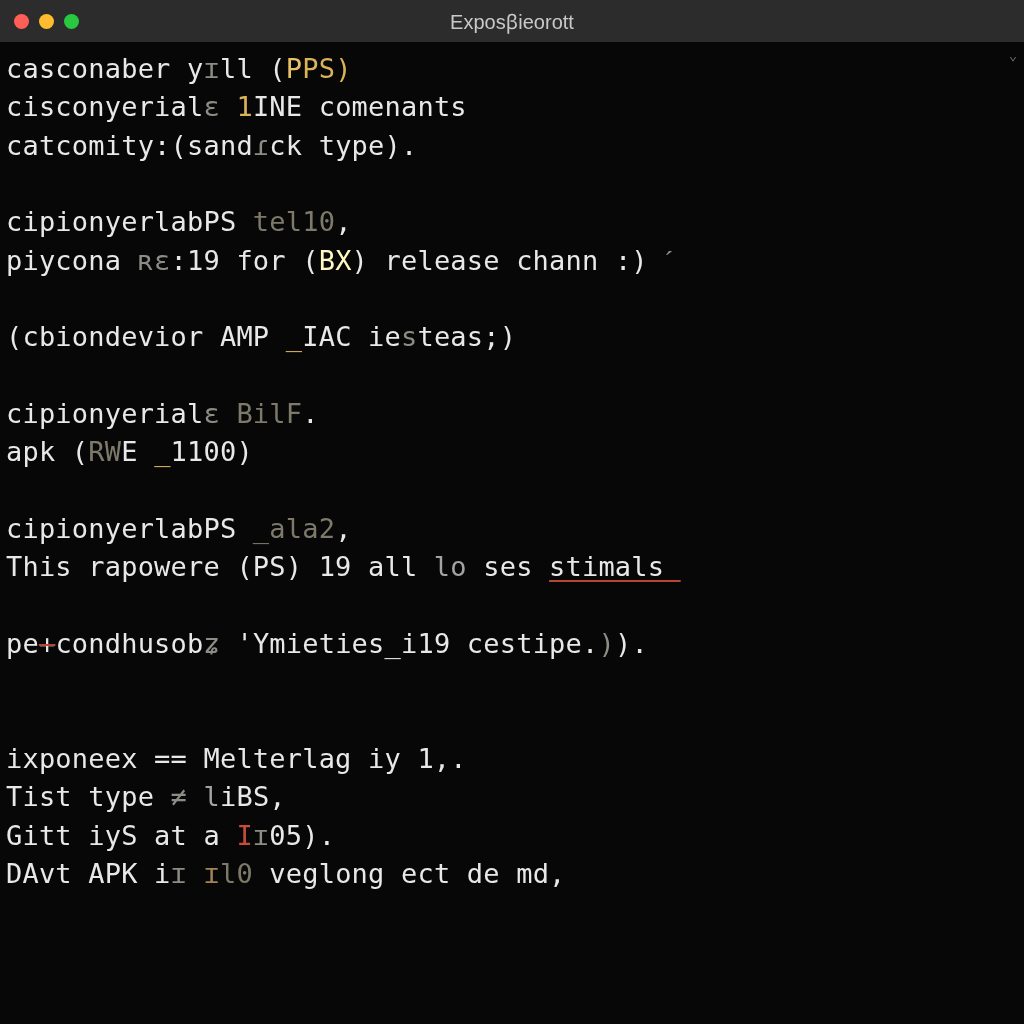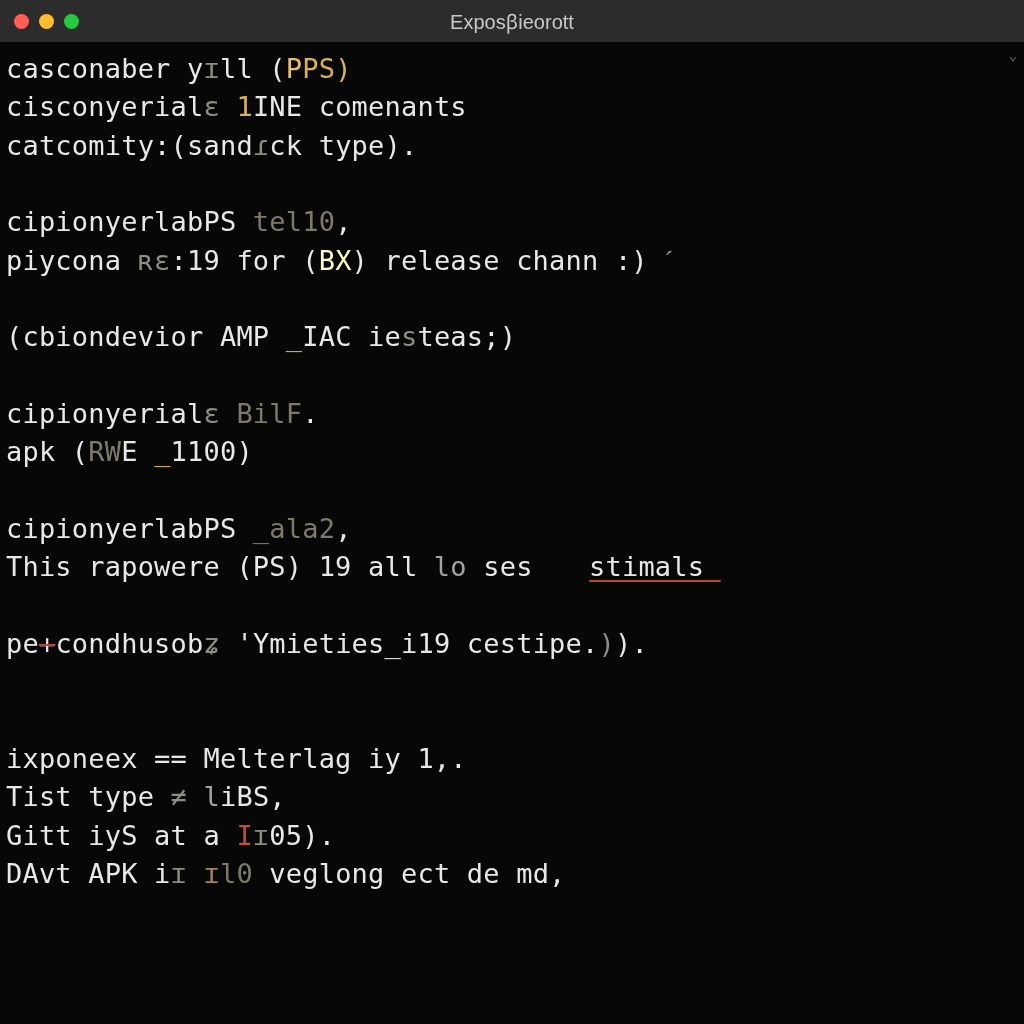--- a/index.html
+++ b/index.html
@@ -73,21 +73,21 @@
   .seg { display: inline; }
   .c-default { color: #e8e8e8; }
   .c-dim     { color: #8d8d86; }
   .c-dim2    { color: #7d7a6a; text-align: right; }
   .c-gold    { color: #d9b25a; }
   .c-goldbr  { color: #e7c06a; }
   .c-khaki   { color: #fef9c3; }
   .c-red     { color: #c74a3a; }
   .c-orange  { color: #a3a3a3; }
   .c-brown   { color: #a38457; }
-  .c-underline { text-decoration: underline; text-decoration-color: #b74636; text-decoration-thickness: 2px; text-underline-offset: 4px; margin-left: 40px; }
+  .c-underline { text-decoration: underline; text-decoration-color: #b74636; text-decoration-thickness: 2px; text-underline-offset: 4px; }
   .c-strike  { text-decoration: line-through; text-decoration-color: #b74636; text-decoration-thickness: 2px; }
 
   .line { display: block; min-height: 1.42em; }
 </style>
 </head>
 <body>
 
 <div class="window">
   <div class="titlebar">
     <div class="traffic-lights">

